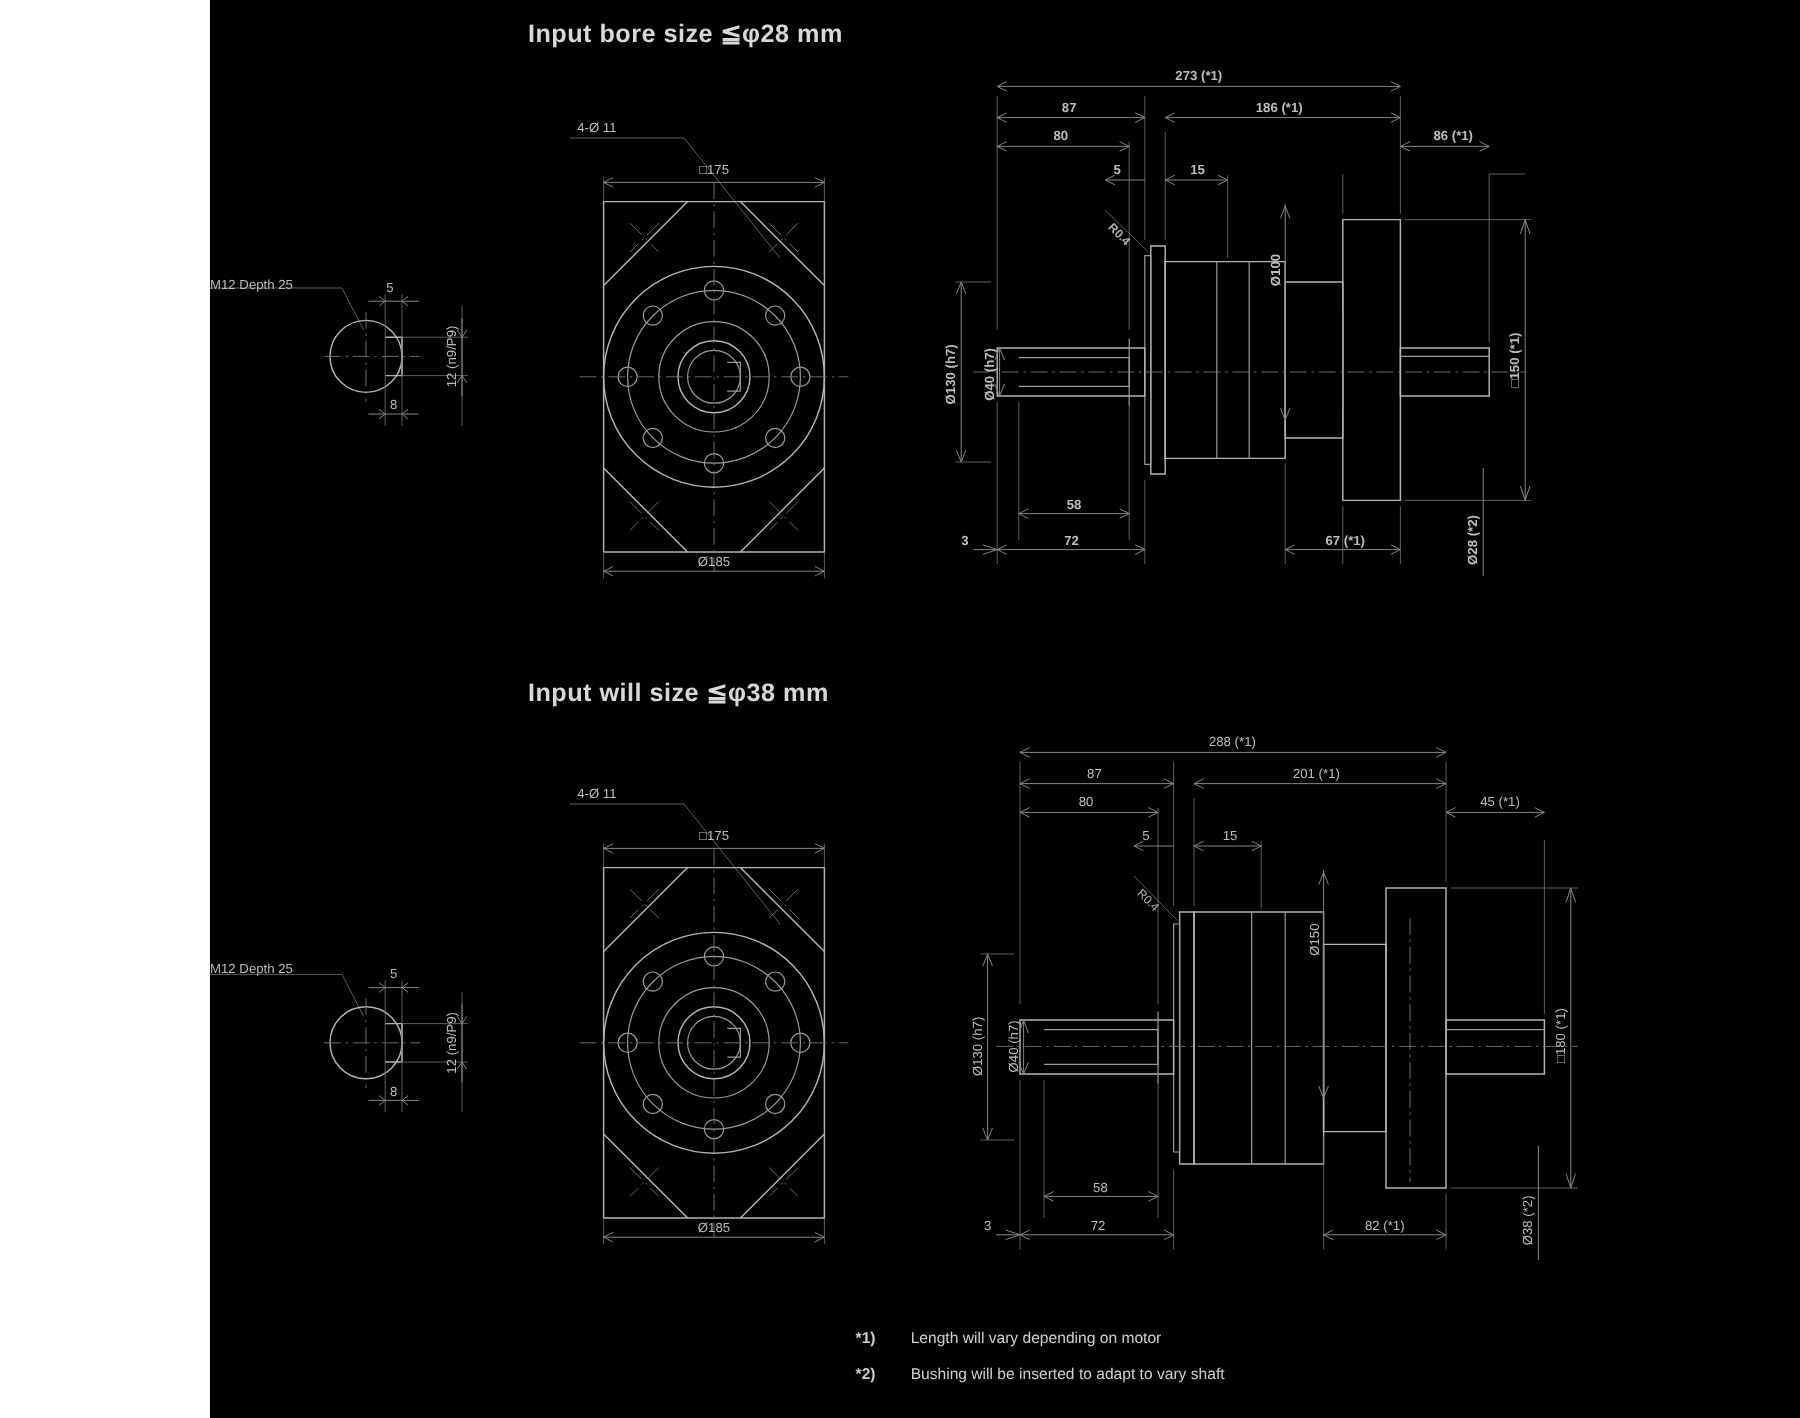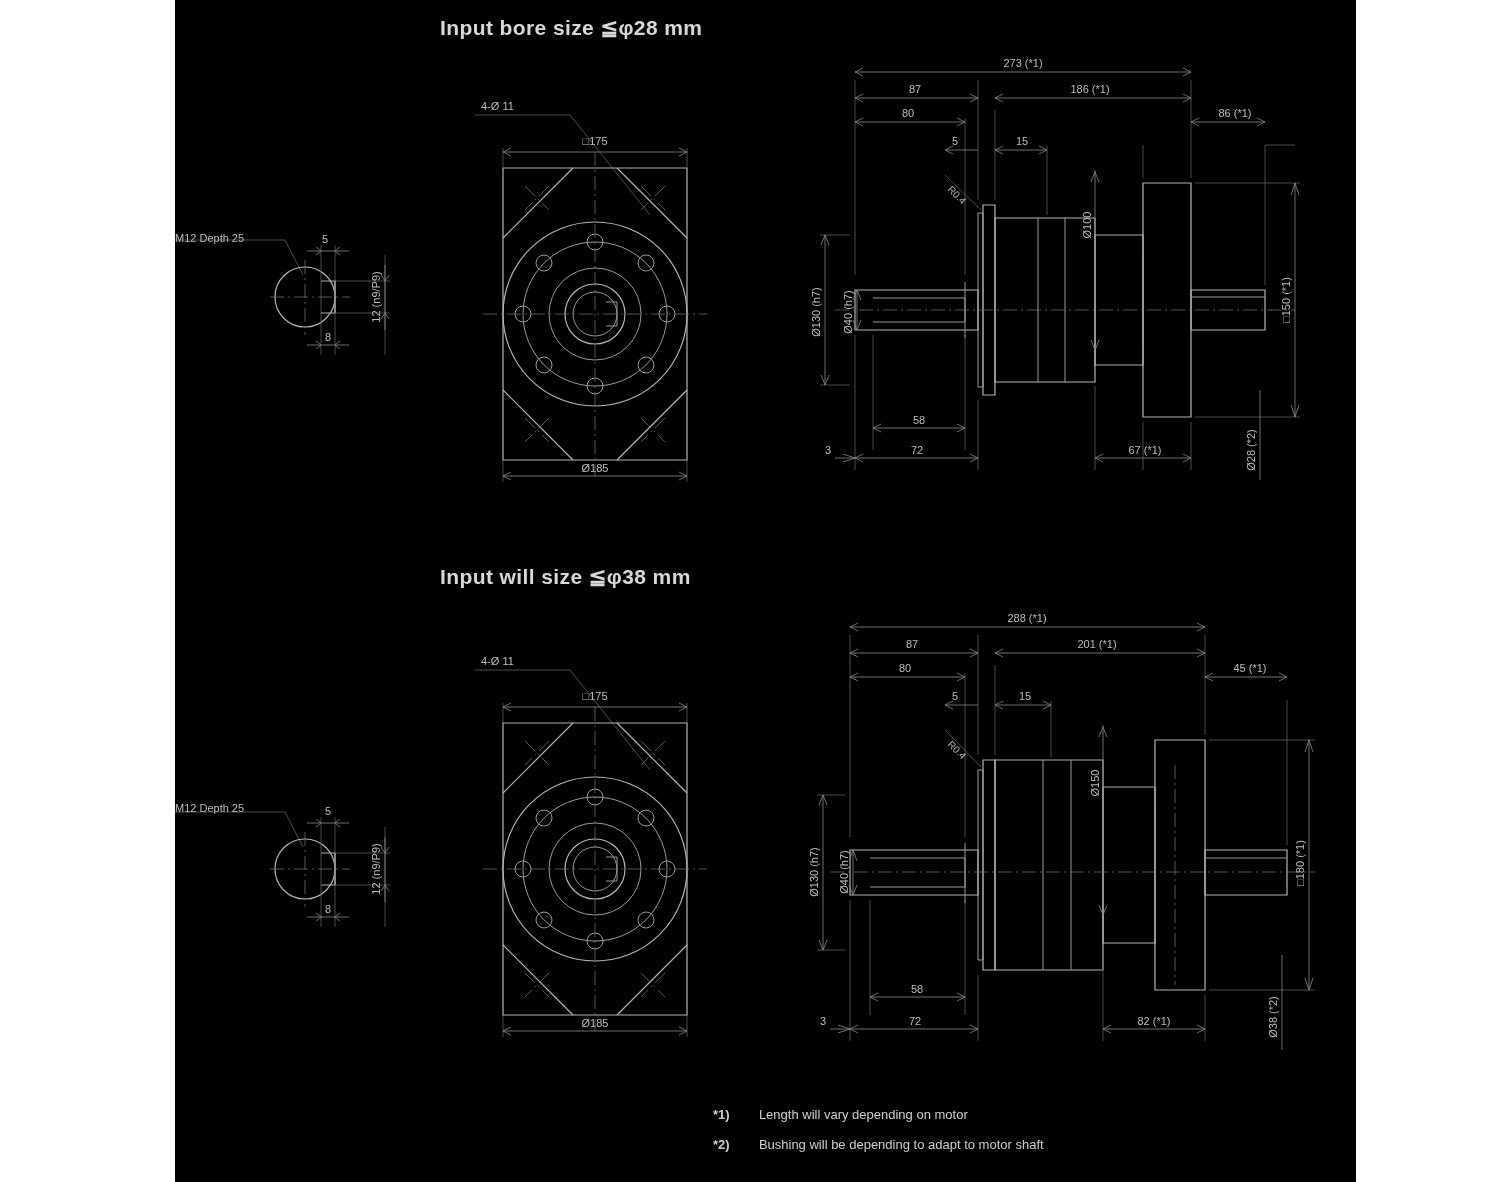--- a/index.html
+++ b/index.html
@@ -1,17 +1,17 @@
 <!DOCTYPE html>
 <html><head>
 <meta charset="utf-8">
 <style>
   html,body{margin:0;padding:0;background:#ffffff;}
   body{font-family:"Liberation Sans",sans-serif;}
-  #page{position:relative;width:1356px;height:1182px;background:#ffffff;overflow:hidden;}
+  #page{position:relative;width:1500px;height:1182px;background:#ffffff;overflow:hidden;}
   #canvas{position:absolute;left:175px;top:0;width:1325px;height:1182px;background:#000000;}
   .blk{position:absolute;}
   .ttl{color:#d8d8d8;font-size:21px;font-weight:bold;letter-spacing:.4px;white-space:nowrap;}
   .note{color:#cfcfcf;font-size:13px;white-space:nowrap;text-align:center;}
   .note b{font-weight:bold;}
   svg{display:block;overflow:visible;}
   .ln{stroke:#9a9a9a;stroke-width:1;fill:none;}
   .ln2{stroke:#b4b4b4;stroke-width:1.2;fill:none;}
   .dim{stroke:#8a8a8a;stroke-width:.8;fill:none;}
   .thin{stroke:#6f6f6f;stroke-width:.7;fill:none;}
@@ -111,21 +111,21 @@
 
         <path class="thin" d="M38 370 L38 392"></path>
         <path class="thin" d="M222 370 L222 392"></path>
         <path class="dim" d="M38 386 L222 386"></path>
         <path class="dim" d="M46 382 L38 386 L46 390"></path>
         <path class="dim" d="M214 382 L222 386 L214 390"></path>
         <text class="t" x="130" y="382" text-anchor="middle">Ø185</text>
       </svg>
     </div>
 
-    <div class="blk" style="left:620px;top:50px;">
+    <div class="blk" style="left:596px;top:50px;font-weight:bold;">
       <svg width="560" height="440" viewBox="0 0 560 440">
 
         <path class="ln2" d="M188 155 L200 155 L200 345 L188 345 Z"></path>
 
         <path class="ln" d="M183 163 L188 163 L188 337 L183 337 Z"></path>
 
         <path class="ln2" d="M200 168 L300 168 L300 332 L200 332 Z"></path>
         <path class="ln" d="M243 168 L243 332"></path>
         <path class="ln" d="M270 168 L270 332"></path>
         <path class="ln2" d="M300 185 L348 185 L348 315 L300 315 Z"></path>
@@ -438,17 +438,17 @@
     </div>
 
     <div class="blk note" style="left:538px;top:1107px;">
       <b>*1)</b>
       <span style="display:inline-block;width:22px;"></span>
       <span>Length will vary depending on motor</span>
     </div>
     <div class="blk note" style="left:538px;top:1137px;">
       <b>*2)</b>
       <span style="display:inline-block;width:22px;"></span>
-      <span>Bushing will be depending to adapt to motor shaft</span>
+      <span>Bushing will be inserted to adapt to vary shaft</span>
     </div>
 
   </div>
 </div>
 
 </body></html>

